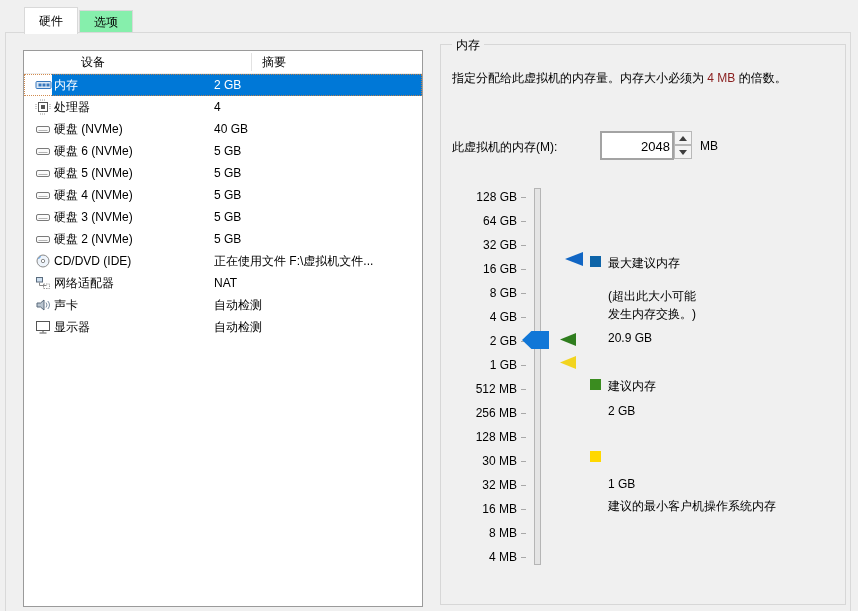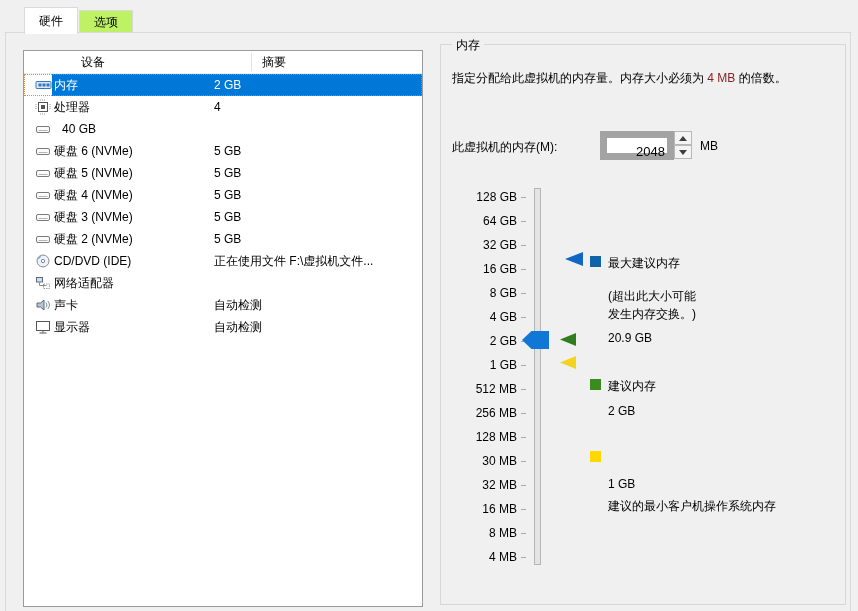--- a/index.html
+++ b/index.html
@@ -2,21 +2,21 @@
 <html><head>
 <meta charset="utf-8">
 <style>
   html,body{margin:0;padding:0;background:#f0f0f0;}
   .canvas{position:relative;width:858px;height:611px;background:#f0f0f0;overflow:hidden;
           font-family:"Liberation Sans","DejaVu Sans",sans-serif;font-size:12px;color:#000;}
 
   
   .tabstrip{position:absolute;left:16px;top:0;width:858px;height:33px;}
   .tab{position:absolute;top:10px;height:32px;line-height:23px;text-align:center;
-       border:1px solid #d9d9d9;border-bottom:none;background:#bef264;padding:0 14px;box-sizing:border-box;}
+       border:1px solid #d9d9d9;border-bottom:none;background:#86efac;padding:0 14px;box-sizing:border-box;}
   .tab.active{top:7px;height:27px;line-height:26px;background:#fff;z-index:3;}
   .tab-hw{left:8px;}
   .tab-opt{left:63px;}
   .tabframe{position:absolute;left:5px;top:32px;width:846px;height:585px;
             border:1px solid #d9d9d9;background:#f0f0f0;box-sizing:border-box;}
 
   
   .devtable{position:absolute;left:23px;top:50px;width:400px;height:557px;background:#fff;
             border:1px solid #9a9a9a;box-sizing:border-box;overflow:hidden;}
   .thead{display:flex;height:22px;align-items:center;border-bottom:1px solid #ededed;}
@@ -36,21 +36,21 @@
   .groupbox{position:absolute;left:440px;top:44px;width:406px;height:561px;
             border:1px solid #d7d7d7;box-sizing:border-box;}
   .grouplabel{position:absolute;left:452px;top:38px;background:#f0f0f0;padding:0 4px;height:14px;line-height:14px;}
   .abs{position:absolute;white-space:nowrap;}
   .desc{position:absolute;left:452px;top:68px;width:392px;line-height:21px;white-space:normal;}
   .red{color:#8b2020;}
 
   
   .memlabel{left:452px;top:139px;}
   .membox{position:absolute;left:600px;top:131px;width:74px;height:29px;box-sizing:border-box;
-          border:7px solid #a3a3a3;background:#fff;}
+          border:2px solid #a3a3a3;background:#fff;}
   .membox input{position:absolute;right:2px;top:1px;width:66px;height:25px;border:none;outline:none;
                 text-align:right;font:13px "Liberation Sans","DejaVu Sans",sans-serif;padding:0;background:transparent;}
   .spins{position:absolute;left:674px;top:131px;width:18px;height:29px;}
   .spin{position:absolute;left:0;width:18px;height:14px;box-sizing:border-box;border:1px solid #b8b8b8;
         background:#f4f4f4;display:flex;align-items:center;justify-content:center;}
   .spin-up{top:0;}
   .spin-dn{top:14px;}
   .arrow-up{width:0;height:0;border-left:4px solid transparent;border-right:4px solid transparent;border-bottom:5px solid #3f3f3f;}
   .arrow-dn{width:0;height:0;border-left:4px solid transparent;border-right:4px solid transparent;border-top:5px solid #3f3f3f;}
   .memunit{left:700px;top:139px;}
@@ -129,20 +129,21 @@
       <span class="sum">4</span>
     </div>
 
     <div class="trow">
       <span class="icon">
         <svg width="16" height="16" viewBox="0 0 16 16">
             <rect x="1.5" y="5.5" width="13" height="6" rx="1.5" fill="#fbfbfb" stroke="#7a7a7a"></rect>
             <line x1="3.5" y1="9.5" x2="12.5" y2="9.5" stroke="#b5b5b5"></line>
           </svg>
       </span>
+      <span class="dev">硬盘 (NVMe)</span>
       <span class="sum">40 GB</span>
     </div>
 
     <div class="trow">
       <span class="icon">
         <svg width="16" height="16" viewBox="0 0 16 16">
             <rect x="1.5" y="5.5" width="13" height="6" rx="1.5" fill="#fbfbfb" stroke="#7a7a7a"></rect>
             <line x1="3.5" y1="9.5" x2="12.5" y2="9.5" stroke="#b5b5b5"></line>
           </svg>
       </span>
@@ -208,20 +209,21 @@
 
     <div class="trow">
       <span class="icon">
         <svg width="16" height="16" viewBox="0 0 16 16">
             <rect x="1.5" y="2.5" width="6" height="4.5" fill="#cfe0f0" stroke="#5a6b7d"></rect>
             <rect x="8.5" y="9" width="6" height="4.5" fill="#fff" stroke="#9a9a9a" stroke-dasharray="1.5 1"></rect>
             <path d="M4.5 7.5 v3 h7" fill="none" stroke="#888"></path>
           </svg>
       </span>
       <span class="dev">网络适配器</span>
+      <span class="sum">NAT</span>
     </div>
 
 
     <div class="trow">
       <span class="icon">
         <svg width="16" height="16" viewBox="0 0 16 16">
             <polygon points="2,6 5.5,6 9,3 9,13 5.5,10 2,10" fill="#b9c4cf" stroke="#5a6b7d"></polygon>
             <path d="M11 5.5 a4 4 0 0 1 0 5 M12.8 4 a6.2 6.2 0 0 1 0 8" fill="none" stroke="#7d8fa3"></path>
           </svg>
       </span>

